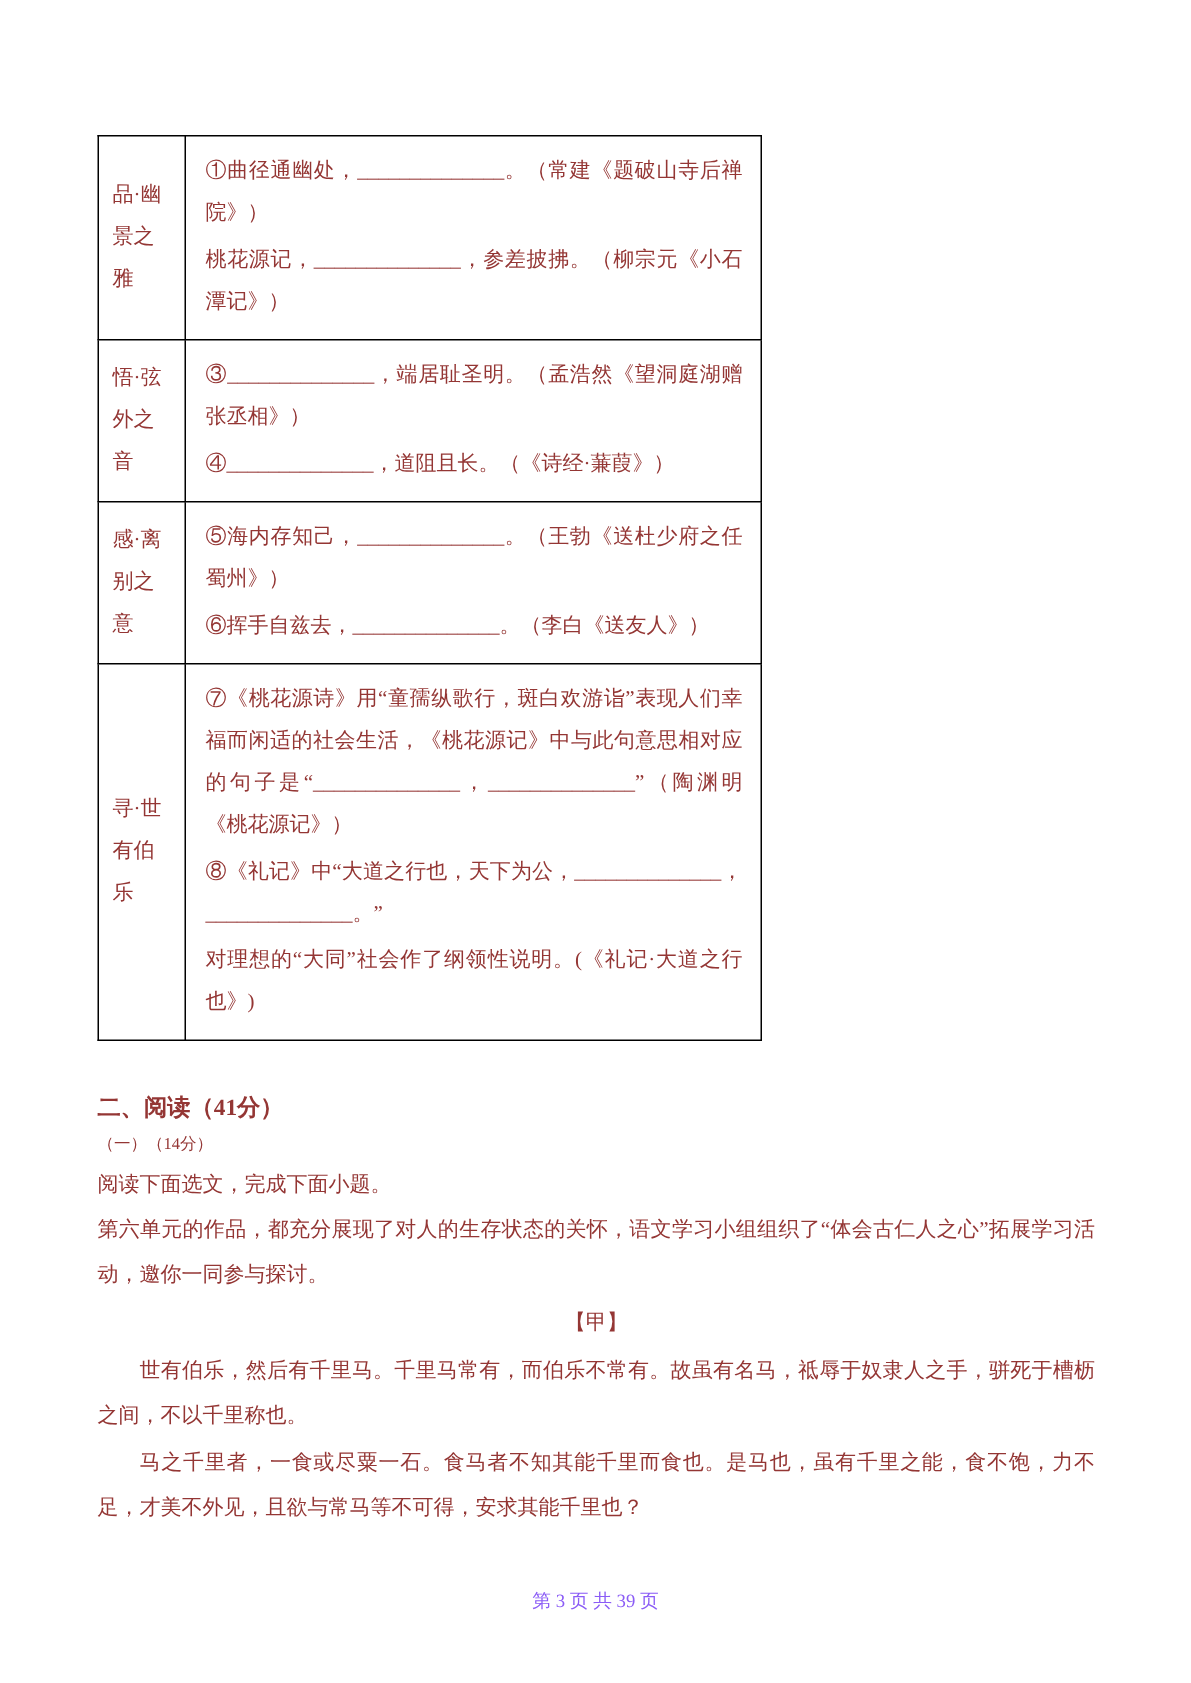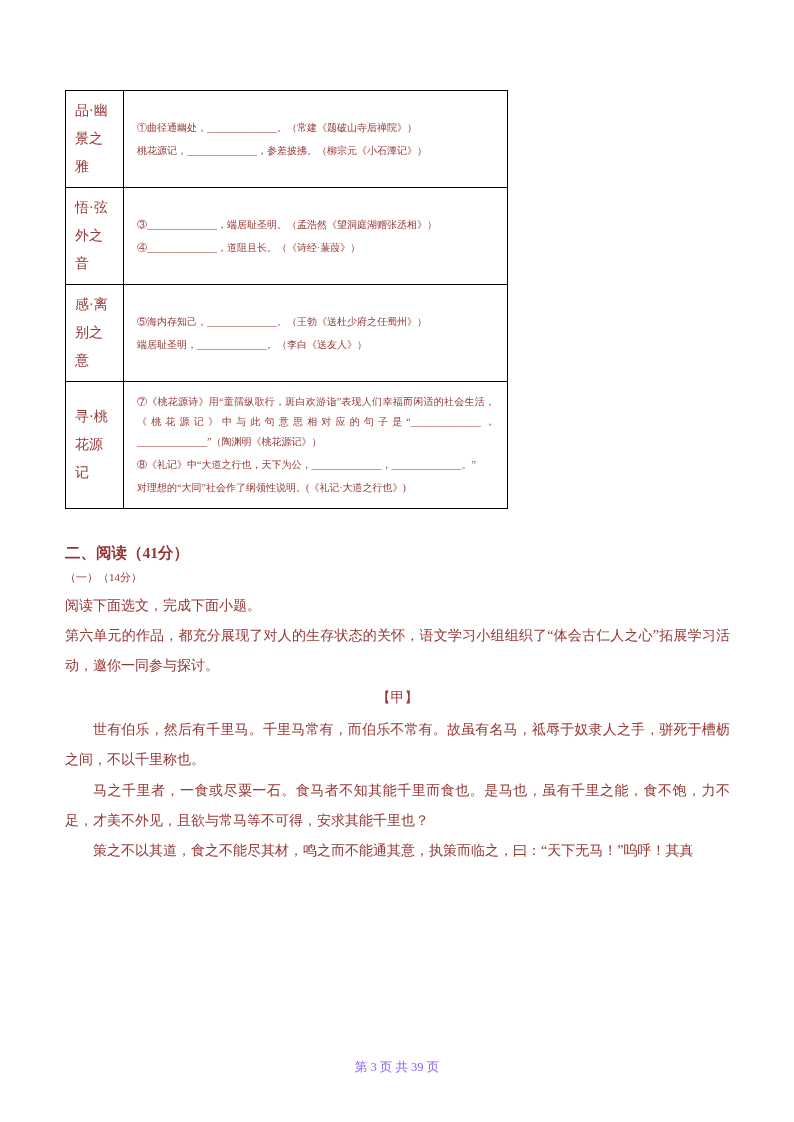--- a/index.html
+++ b/index.html
@@ -26,21 +26,21 @@
 
   .label-cell {
     width: 58px;
     vertical-align: middle;
     font-size: 14px;
     line-height: 2.0;
     padding: 6px 9px;
   }
   .content-cell {
     vertical-align: middle;
-    font-size: 10px;
+    font-size: 14px;
     line-height: 2.0;
     padding: 10px 12px 10px 13px;
     text-align: justify;
   }
   .cell-line { margin: 0; }
   .content-cell .cell-line + .cell-line { margin-top: 3px; }
 
   .section-heading {
     font-size: 15.5px;
     font-weight: bold;
@@ -97,41 +97,40 @@
         <td class="label-cell">悟·弦外之音</td>
         <td class="content-cell">
           <p class="cell-line">③______________，端居耻圣明。（孟浩然《望洞庭湖赠张丞相》）</p>
           <p class="cell-line">④______________，道阻且长。（《诗经·蒹葭》）</p>
         </td>
       </tr>
       <tr>
         <td class="label-cell">感·离别之意</td>
         <td class="content-cell">
           <p class="cell-line">⑤海内存知己，______________。（王勃《送杜少府之任蜀州》）</p>
-          <p class="cell-line">端居耻圣明，______________。（李白《送友人》）</p>
+          <p class="cell-line">⑥挥手自兹去，______________。（李白《送友人》）</p>
         </td>
       </tr>
       <tr>
-        <td class="label-cell">寻·桃花源记</td>
+        <td class="label-cell">寻·世有伯乐</td>
         <td class="content-cell">
           <p class="cell-line">⑦《桃花源诗》用“童孺纵歌行，斑白欢游诣”表现人们幸福而闲适的社会生活，《桃花源记》中与此句意思相对应的句子是“______________，______________”（陶渊明《桃花源记》）</p>
           <p class="cell-line">⑧《礼记》中“大道之行也，天下为公，______________，______________。”</p>
           <p class="cell-line">对理想的“大同”社会作了纲领性说明。(《礼记·大道之行也》)</p>
         </td>
       </tr>
     </tbody>
   </table>
 
   <h2 class="section-heading">二、阅读（41分）</h2>
   <h3 class="sub-heading">（一）（14分）</h3>
 
   <p class="body-line">阅读下面选文，完成下面小题。</p>
   <p class="body-line">第六单元的作品，都充分展现了对人的生存状态的关怀，语文学习小组组织了“体会古仁人之心”拓展学习活动，邀你一同参与探讨。</p>
 
   <p class="centered-label">【甲】</p>
 
   <p class="passage-para">世有伯乐，然后有千里马。千里马常有，而伯乐不常有。故虽有名马，祗辱于奴隶人之手，骈死于槽枥之间，不以千里称也。</p>
   <p class="passage-para">马之千里者，一食或尽粟一石。食马者不知其能千里而食也。是马也，虽有千里之能，食不饱，力不足，才美不外见，且欲与常马等不可得，安求其能千里也？</p>
-  <p class="passage-para">策之不以其道，食之不能尽其材，鸣之而不能通其意，执策而临之，曰：“天下无马！”呜呼！其真</p>
 
   <div class="page-footer">第 3 页 共 39 页</div>
 
 </div>
 
 </body></html>

